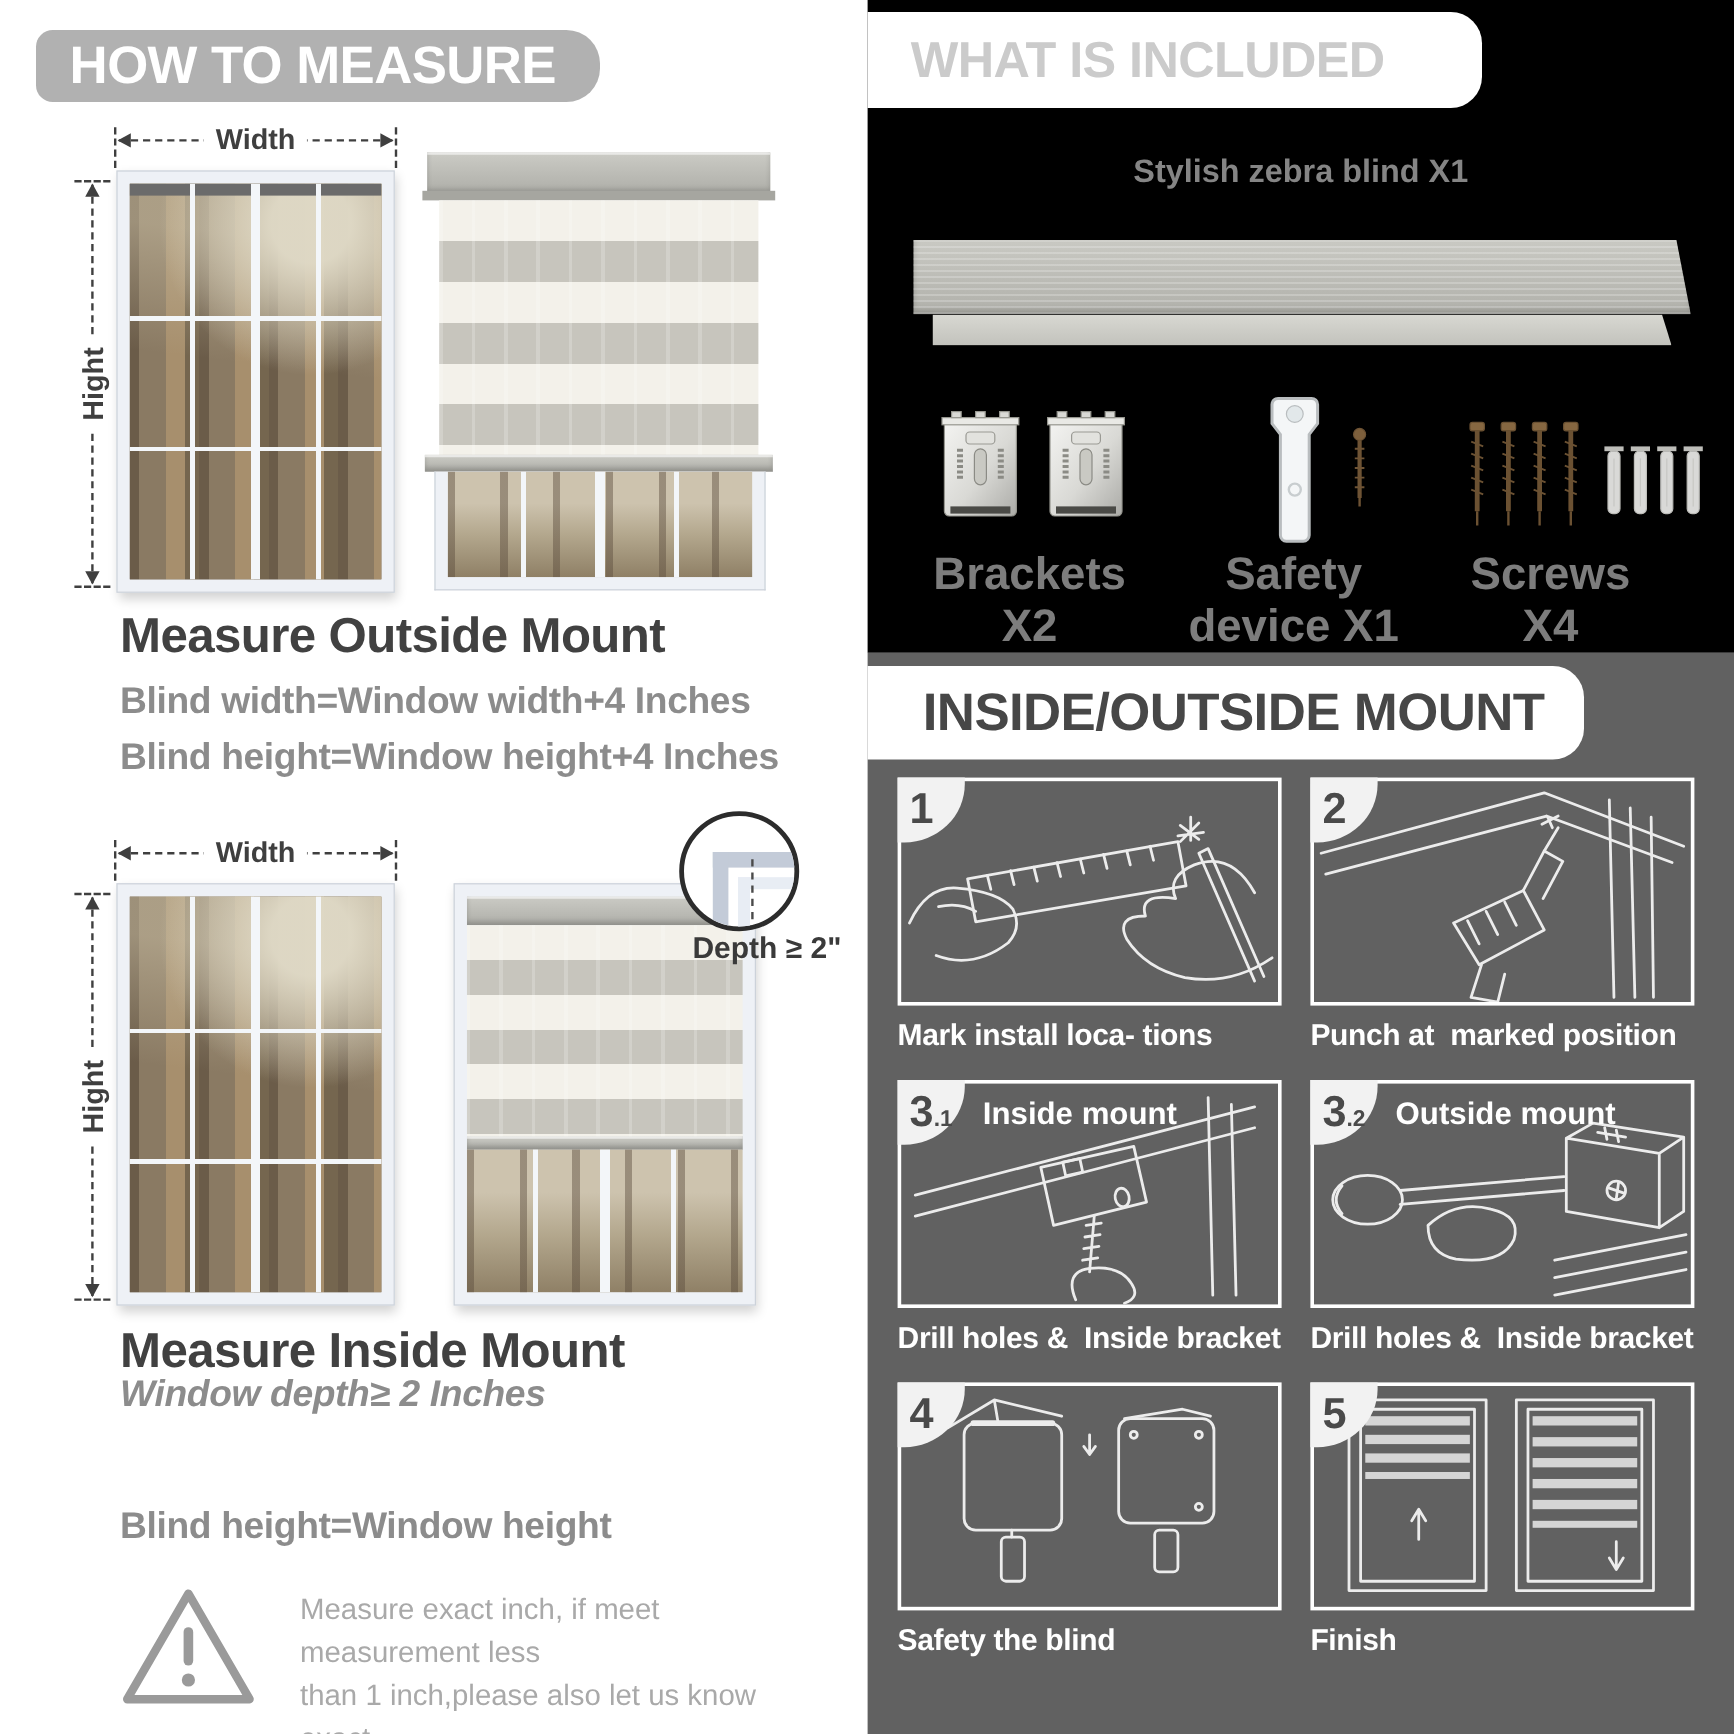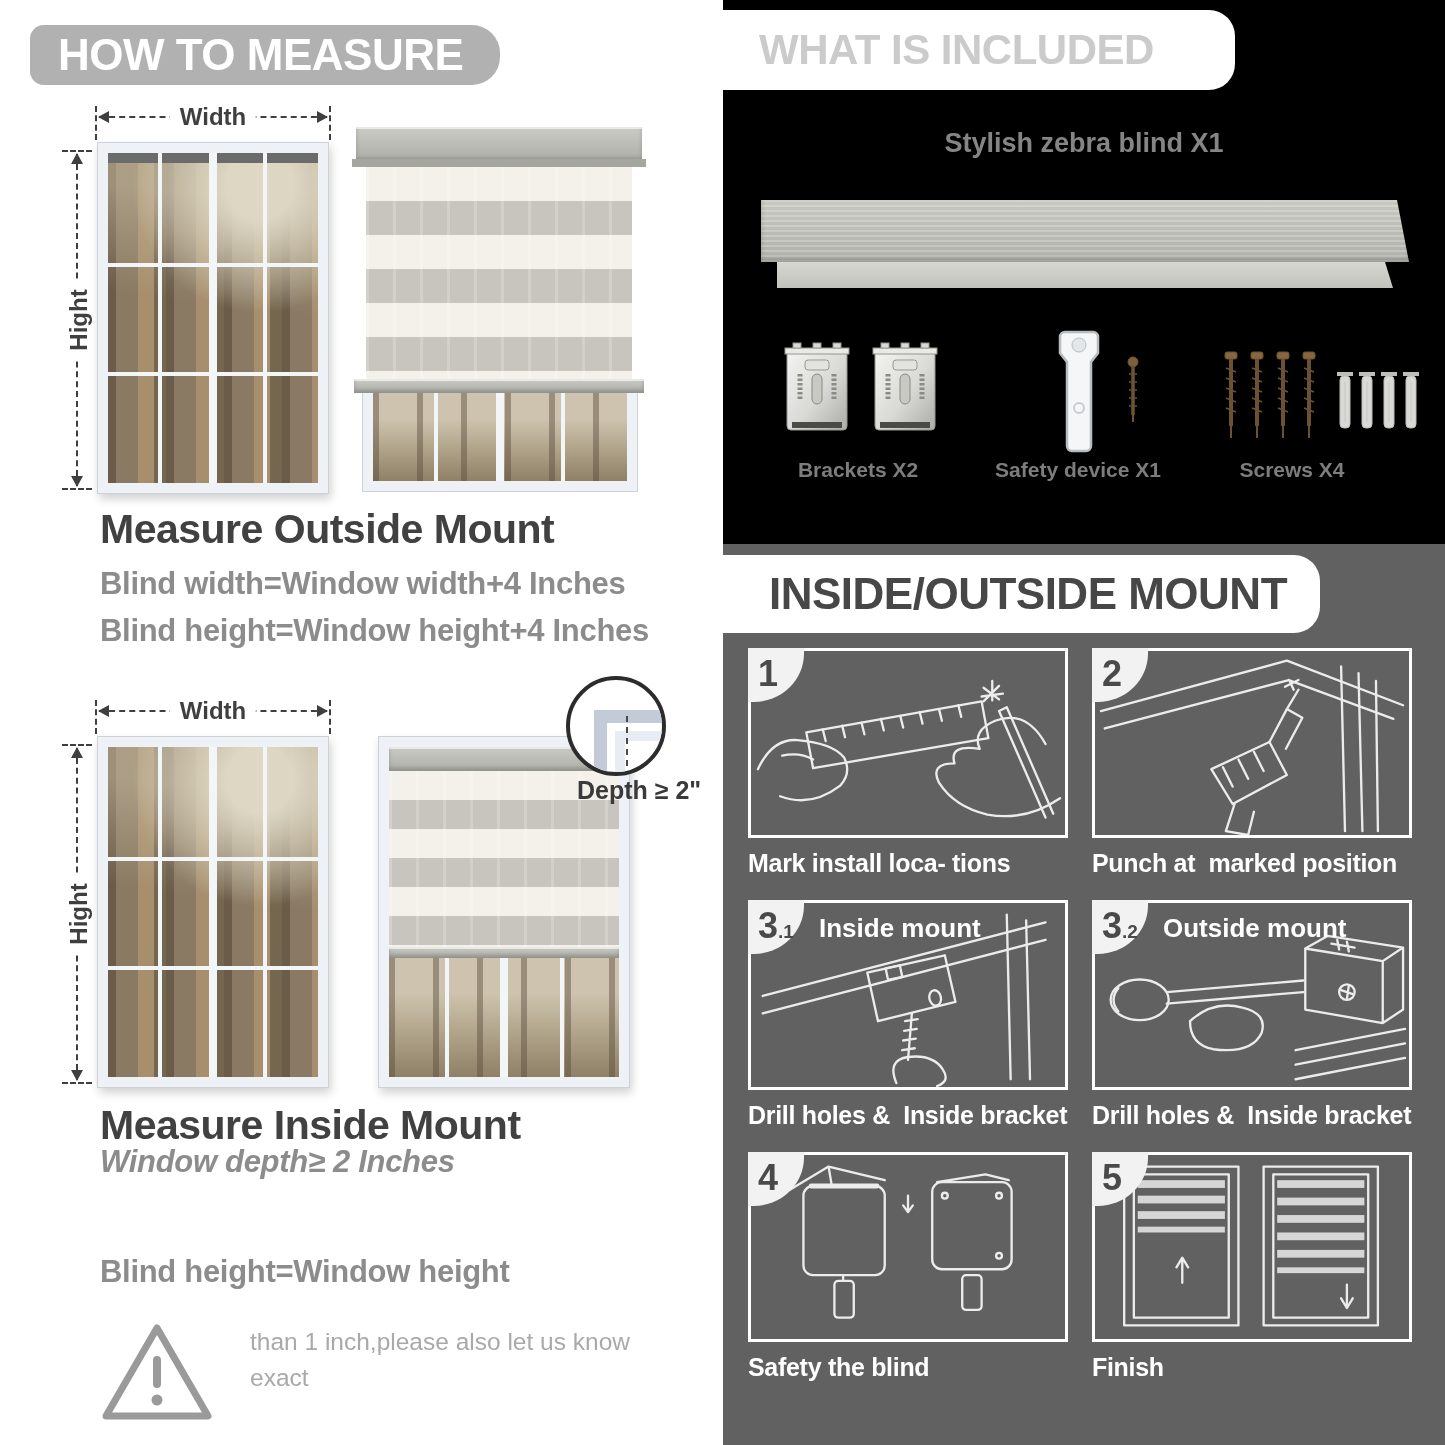--- a/index.html
+++ b/index.html
@@ -92,21 +92,21 @@
   .blind-label{left:0;top:128px;width:100%;text-align:center;font-size:27px;font-weight:bold;color:#858585;}
   .hr-main{left:38px;top:200px;width:648px;height:62px;
     background:repeating-linear-gradient(180deg, rgba(255,255,255,.22) 0 2px, transparent 2px 5px),
                linear-gradient(180deg,#c9c9c3,#b0b0aa);
     clip-path:polygon(0 0, calc(100% - 12px) 0, 100% 100%, 0 100%);
     box-shadow:inset 0 -3px 5px rgba(0,0,0,.2);}
   .hr-lower{left:54px;top:262px;width:616px;height:26px;
     background:linear-gradient(180deg,#d8d8d2,#c2c2bc);
     clip-path:polygon(0 0, calc(100% - 8px) 0, 100% 100%, 0 100%);
     box-shadow:0 3px 4px rgba(0,0,0,.15);}
-  .item-label{font-size:21px;font-weight:bold;color:#7d7d7d;text-align:center;position:absolute;top:458px;}
+  .item-label{font-size:38px;font-weight:bold;color:#7d7d7d;text-align:center;position:absolute;top:458px;}
 
   
   .steps{left:25px;top:104px;width:672px;display:grid;
     grid-template-columns:320px 320px;column-gap:24px;row-gap:22px;}
   .card{height:190px;border:3px solid #fff;position:relative;box-sizing:border-box;}
   .badge{position:absolute;top:-3px;left:-3px;width:56px;height:54px;background:#f2f2f2;
     border-radius:0 0 90% 0;color:#4a4a4a;font-weight:bold;font-size:36px;
     padding:1px 0 0 10px;box-sizing:border-box;line-height:50px;}
   .badge .sub{font-size:19px;}
   .step-title{position:absolute;top:10px;left:68px;color:#fff;font-weight:bold;font-size:26px;}
@@ -204,20 +204,21 @@
   <div class="abs h2" style="left:100px;top:1102px;">Measure Inside Mount</div>
   <div class="abs gline" style="left:100px;top:1144px;font-style:italic;">Window depth≥ 2 Inches</div>
   <div class="abs gline" style="left:100px;top:1254px;">Blind height=Window height</div>
 
   <svg class="abs" style="left:98px;top:1320px;" width="118" height="104" viewBox="0 0 118 104">
     <path d="M59 8 L110 96 H8 Z" fill="none" stroke="#9a9a9a" stroke-width="7" stroke-linejoin="round"></path>
     <rect x="55" y="36" width="8" height="32" rx="4" fill="#9a9a9a"></rect>
     <circle cx="59" cy="80" r="5.5" fill="#9a9a9a"></circle>
   </svg>
   <div class="abs warn-text">
+    <div>Measure exact inch, if meet measurement less</div>
     <div>than 1 inch,please also let us know exact</div>
 
   </div>
 
   <div class="abs right-top">
     <div class="abs h1-included">WHAT IS INCLUDED</div>
     <div class="abs blind-label">Stylish zebra blind X1</div>
     <div class="abs hr-main"></div>
     <div class="abs hr-lower"></div>
 

